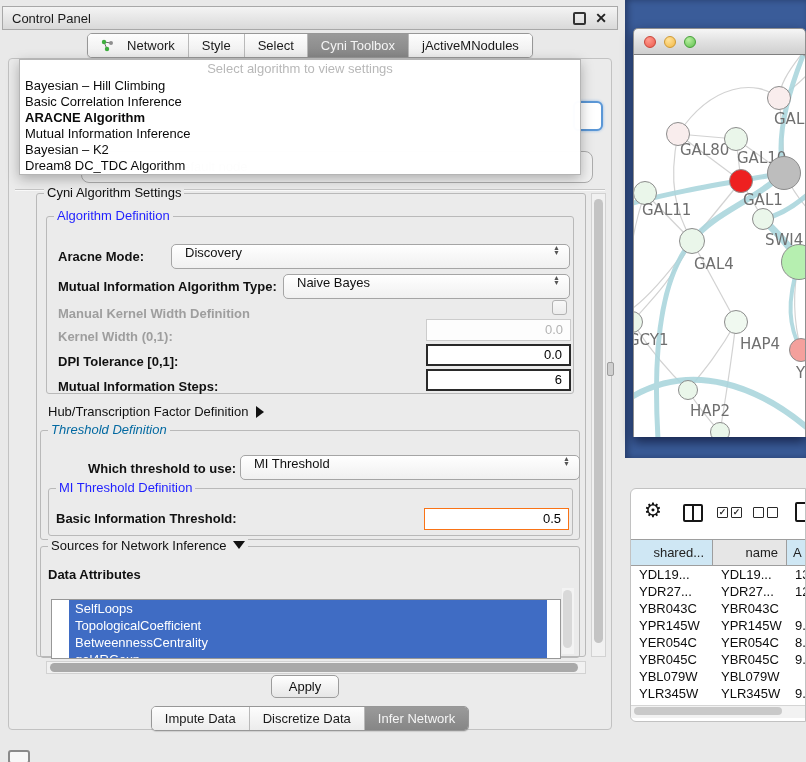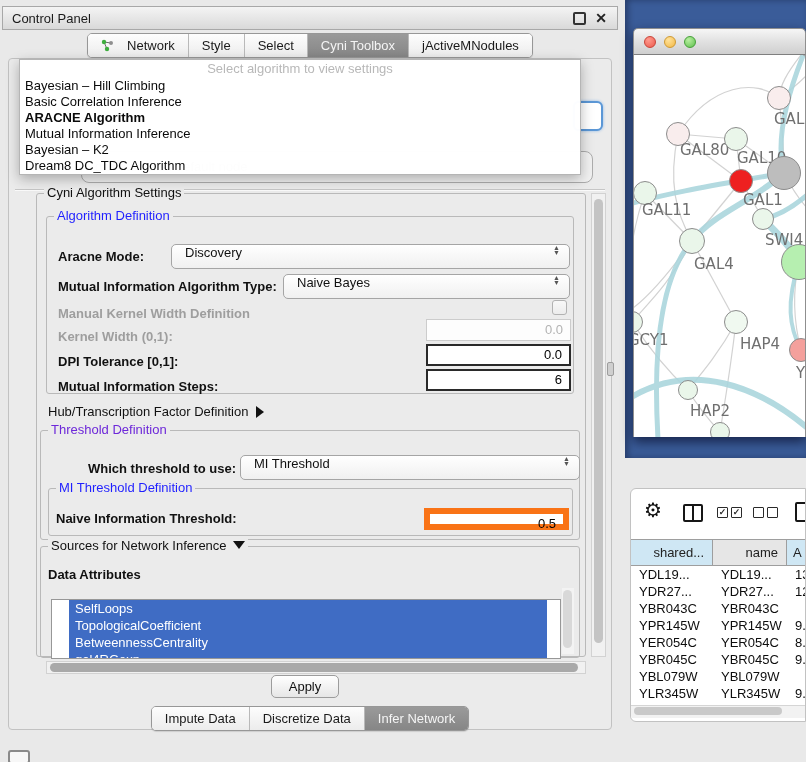--- a/index.html
+++ b/index.html
@@ -42,38 +42,38 @@
   #algo-popup{left:10px;top:0;width:560px;height:114px;background:rgba(255,255,255,.98);
     border:1px solid #b5b5b5;box-shadow:0 4px 12px rgba(0,0,0,.28);z-index:6;}
   #algo-popup .ph{height:18px;line-height:18px;text-align:center;color:#b8b8b8;}
   .algo-item{height:16px;line-height:16px;padding-left:5px;color:#0a0a0a;}
   .algo-item.bold{font-weight:bold;}
 
   
   .groupbox{border:1px solid #b9b9b9;border-radius:3px;box-sizing:border-box;}
   .legend{position:absolute;top:-9px;left:7px;background:#ebebeb;padding:0 3px;line-height:16px;white-space:nowrap;}
   .legend.blue{color:#1f1fff;}
-  .legend.green{color:#6d28d9;}
+  .legend.green{color:#0369a1;font-style:italic;}
 
   #settings-group{left:27px;top:134px;width:550px;height:464px;}
   #algdef-group{left:9px;top:22px;width:528px;height:178px;}
   #threshold-group{left:3px;top:236px;width:540px;height:110px;}
   #mi-group{left:7px;top:57px;width:525px;height:48px;}
   #sources-group{left:3px;top:352px;width:540px;height:112px;}
 
   .lbl{position:absolute;height:16px;line-height:16px;font-weight:bold;white-space:nowrap;}
   .lbl.dis{color:#9e9e9e;}
   .lbl.plain{font-weight:normal;}
 
   .combo{position:absolute;height:25px;background:linear-gradient(#ffffff,#f0f0f0);
     border:1px solid #a5a5a5;border-radius:5px;box-sizing:border-box;
     display:flex;align-items:flex-start;padding-left:13px;color:#111;}
   .combo .arrows{margin-left:auto;margin-right:9px;display:flex;flex-direction:column;line-height:5px;
     font-size:7px;color:#555;}
-  .field{position:absolute;height:22px;background:#fff;border:6px solid #f97316;box-sizing:border-box;
+  .field{position:absolute;height:22px;background:#fff;border:1px solid #f97316;box-sizing:border-box;
     text-align:right;line-height:20px;padding-right:7px;color:#000;}
   .field.dark{border:2px solid #2a2a2a;line-height:18px;}
   .field.dis{border:1px solid #cccccc;background:#fdfdfd;color:#b3b3b3;}
   .checkbox{position:absolute;width:15px;height:15px;border:1px solid #b2b2b2;border-radius:3px;
     background:linear-gradient(#f8f8f8,#ececec);box-sizing:border-box;}
 
   .tri-right{display:inline-block;width:0;height:0;border-left:8px solid #111;
     border-top:6px solid transparent;border-bottom:6px solid transparent;margin-left:8px;vertical-align:-2px;}
   .tri-down{display:inline-block;width:0;height:0;border-top:8px solid #111;
     border-left:6px solid transparent;border-right:6px solid transparent;margin-left:6px;vertical-align:1px;}
@@ -249,21 +249,21 @@
       <div class="combo" style="left:199px;top:24px;width:340px;">
         <span>MI Threshold</span>
         <span class="arrows">
             <span>▲</span>
             <span>▼</span>
           </span>
       </div>
 
       <div class="abs groupbox" id="mi-group">
         <span class="legend blue">MI Threshold Definition</span>
-        <span class="lbl" style="left:7px;top:22px;">Naive Information Threshold:</span>
+        <span class="lbl" style="left:7px;top:22px;">Basic Information Threshold:</span>
         <div class="field" style="left:375px;top:19px;width:145px;">0.5</div>
       </div>
     </div>
 
     <div class="abs groupbox" id="sources-group">
       <span class="legend">
         <span>Sources for Network Inference</span><span class="tri-down"></span>
       </span>
       <span class="lbl" style="left:7px;top:20px;">Data Attributes</span>
       <div id="attr-list">

